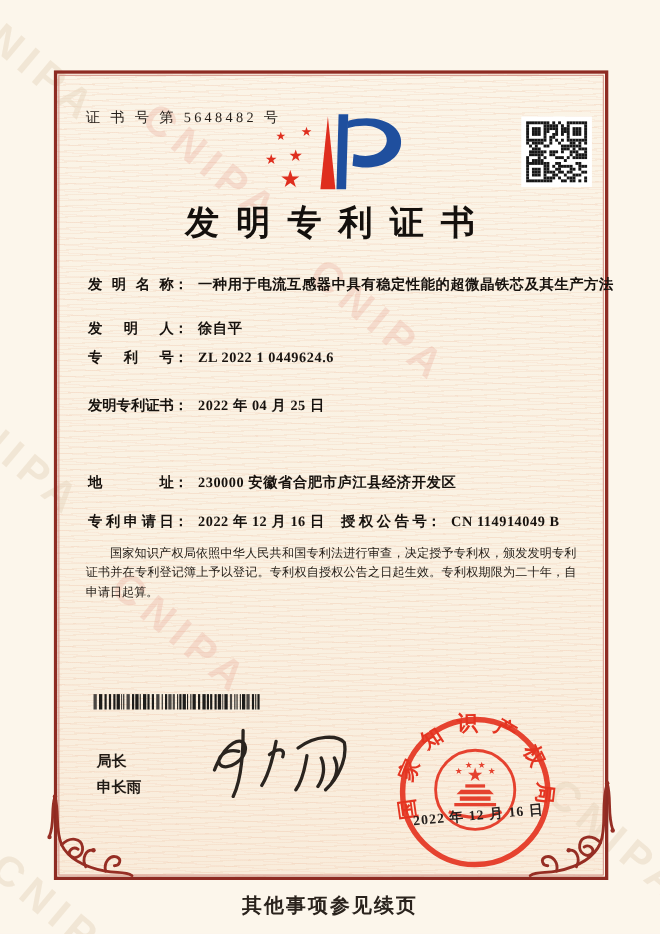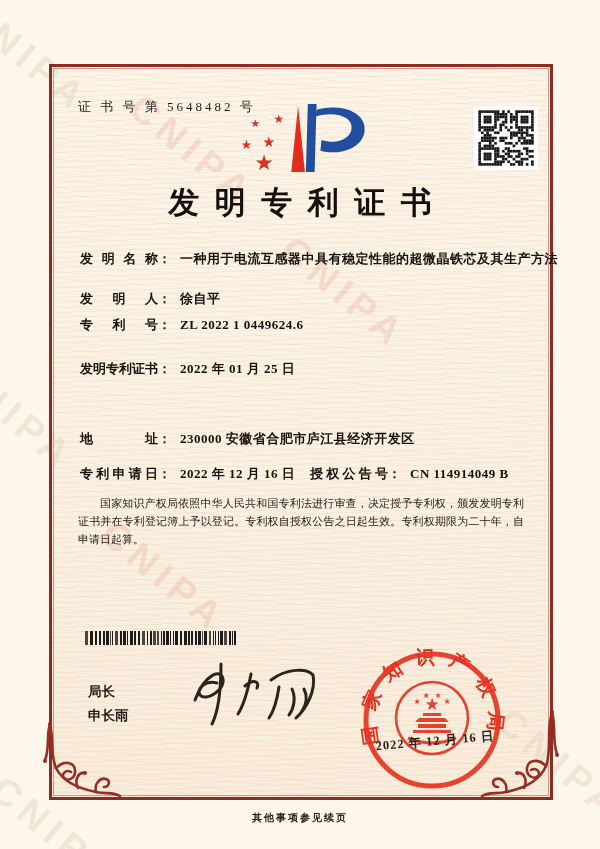--- a/index.html
+++ b/index.html
@@ -49,21 +49,21 @@
   .autograph{position:absolute;left:175px;top:656px;z-index:3;}
   
   .seal{position:absolute;left:358px;top:646px;z-index:3;}
   .sealdate{position:absolute;left:368px;top:733px;width:134px;z-index:4;text-align:center;
             font-size:12.5px;font-weight:700;color:#26211f;letter-spacing:1px;
             transform:rotate(-5deg);}
   
   .pageno{position:absolute;left:0;right:0;top:774px;z-index:3;text-align:center;
           font-size:12px;font-weight:700;letter-spacing:1px;color:#26201a;}
   .contnote{position:absolute;left:0;right:0;top:811px;z-index:3;text-align:center;
-            font-size:10px;font-weight:700;letter-spacing:2px;color:#2a231d;}
+            font-size:18px;font-weight:700;letter-spacing:2px;color:#2a231d;}
 </style>
 </head>
 <body>
 
 <div class="page">
 
   <div class="texture"></div>
 
   <span class="wm faint" style="left:-18px;top:-8px">CNIPA</span>
   <span class="wm pink" style="left:148px;top:86px">CNIPA</span>
@@ -383,21 +383,21 @@
   <div class="frow" style="top:250px">
     <span class="flabel">发明名称</span><span class="fcolon">：</span><span class="fvalue">一种用于电流互感器中具有稳定性能的超微晶铁芯及其生产方法</span>
   </div>
   <div class="frow" style="top:290px">
     <span class="flabel">发明人</span><span class="fcolon">：</span><span class="fvalue">徐自平</span>
   </div>
   <div class="frow" style="top:316px">
     <span class="flabel">专利号</span><span class="fcolon">：</span><span class="fvalue">ZL 2022 1 0449624.6</span>
   </div>
   <div class="frow" style="top:360px">
-    <span class="flabel">发明专利证书</span><span class="fcolon">：</span><span class="fvalue">2022 年 01 月 25 日</span>
+    <span class="flabel">发明专利证书</span><span class="fcolon">：</span><span class="fvalue">2022 年 04 月 25 日</span>
   </div>
   <div class="frow" style="top:430px">
     <span class="flabel">地址</span><span class="fcolon">：</span><span class="fvalue">230000  安徽省合肥市庐江县经济开发区</span>
   </div>
   <div class="frow" style="top:465px">
     <span class="flabel">专利申请日</span><span class="fcolon">：</span><span class="fvalue">2022 年 12 月 16 日</span>
     <span class="fgroup2">
       <span class="flabel">授权公告号</span><span class="fcolon">：</span><span class="fvalue">CN 114914049 B</span>
     </span>
   </div>

